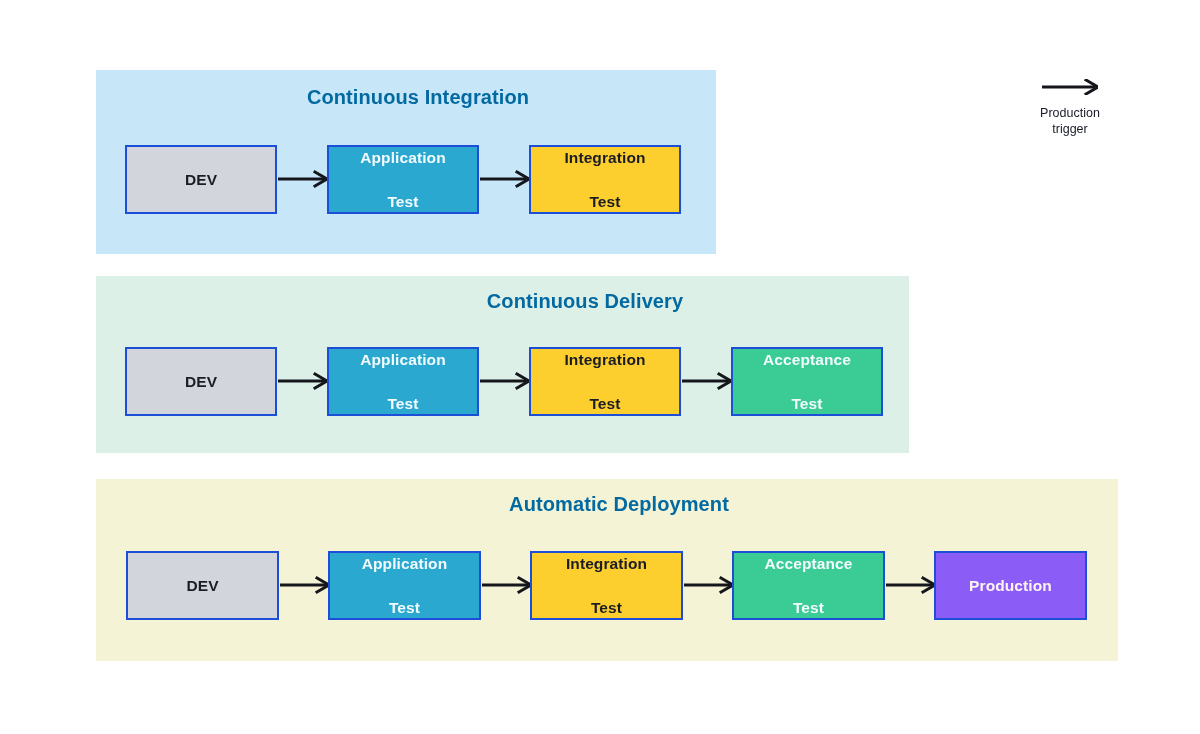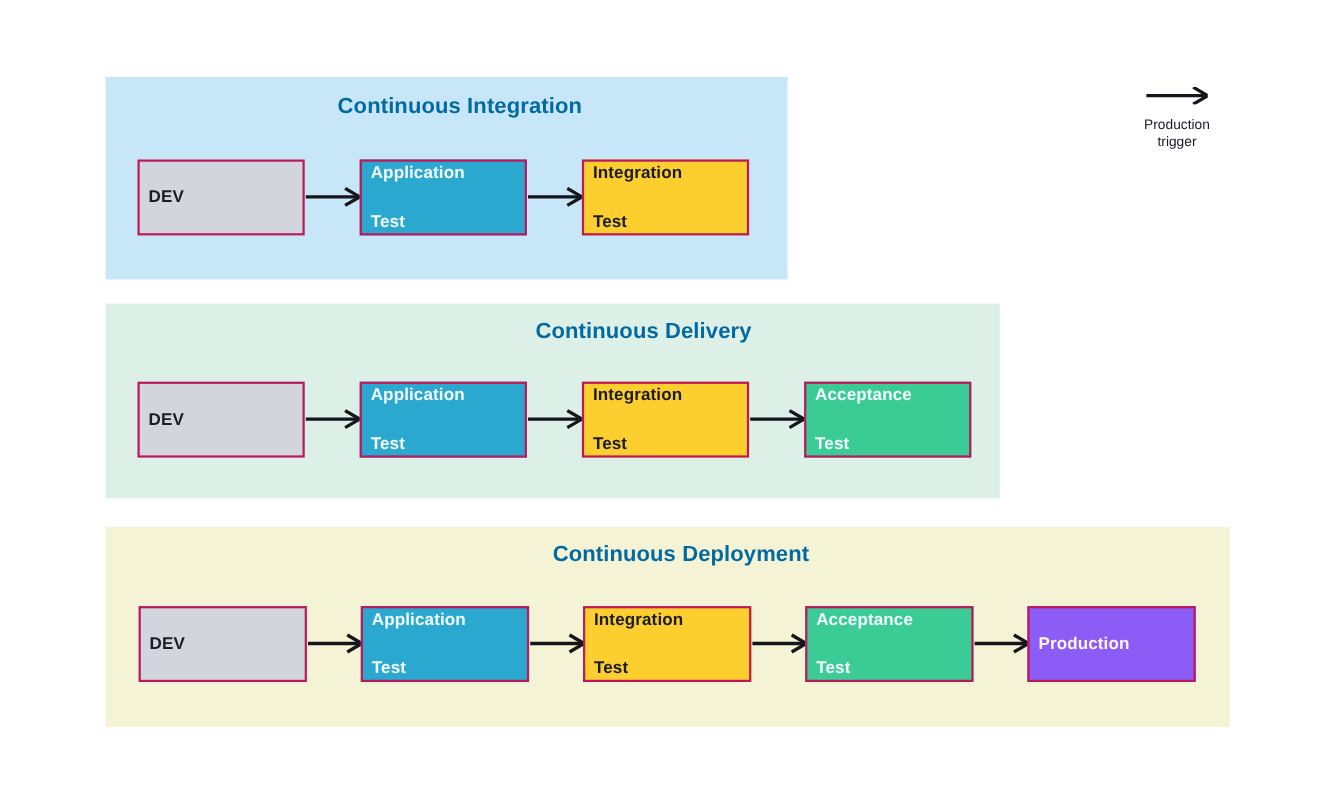--- a/index.html
+++ b/index.html
@@ -31,25 +31,25 @@
     color: #0369a1;
     letter-spacing: 0.1px;
     white-space: nowrap;
     margin-left: 12px;
   }
 
   
   .node {
     position: absolute;
     box-sizing: border-box;
-    border: 2px solid #be185d;
+    border: 2px solid #1d4ed8;
     display: flex;
     align-items: center;
     justify-content: center;
-    text-align: left;
+    text-align: center;
     font-size: 15.5px;
     font-weight: bold;
     line-height: 1.42;
     letter-spacing: 0.1px;
   }
   .node span {
     display: block;
     width: 100%;
     padding: 0 4px;
     box-sizing: border-box;
@@ -140,21 +140,21 @@
     <div class="node" style="left:327px;top:347px;width:152px;height:69px;background:#2aa8d0;color:#f2fbfe;">
       <span><span>Application</span><br><span>Test</span></span>
     </div>
     <div class="node" style="left:529px;top:347px;width:152px;height:69px;background:#fcce2e;color:#1b1d24;">
       <span><span>Integration</span><br><span>Test</span></span>
     </div>
     <div class="node" style="left:731px;top:347px;width:152px;height:69px;background:#3bcc96;color:#f2fbfe;">
       <span><span>Acceptance</span><br><span>Test</span></span>
     </div>
     <div class="band" style="left:96px;top:479px;width:1022px;height:182px;background:#f4f3d5;"></div>
-    <div class="band-title" style="left:96px;top:493px;width:1022px;">Continuous Deployment</div>
+    <div class="band-title" style="left:96px;top:493px;width:1022px;">Automatic Deployment</div>
     <div class="arrow" style="left:280px;top:577px;width:49px;">
       <svg width="49" height="16" viewBox="0 0 49 16">
         <line x1="0" y1="8" x2="46" y2="8" stroke="#15161c" stroke-width="3"></line>
         <polyline points="37,1 49,8 37,15" fill="none" stroke="#15161c" stroke-width="3" stroke-linecap="square" stroke-linejoin="miter"></polyline>
       </svg>
     </div>
     <div class="arrow" style="left:482px;top:577px;width:49px;">
       <svg width="49" height="16" viewBox="0 0 49 16">
         <line x1="0" y1="8" x2="46" y2="8" stroke="#15161c" stroke-width="3"></line>
         <polyline points="37,1 49,8 37,15" fill="none" stroke="#15161c" stroke-width="3" stroke-linecap="square" stroke-linejoin="miter"></polyline>

